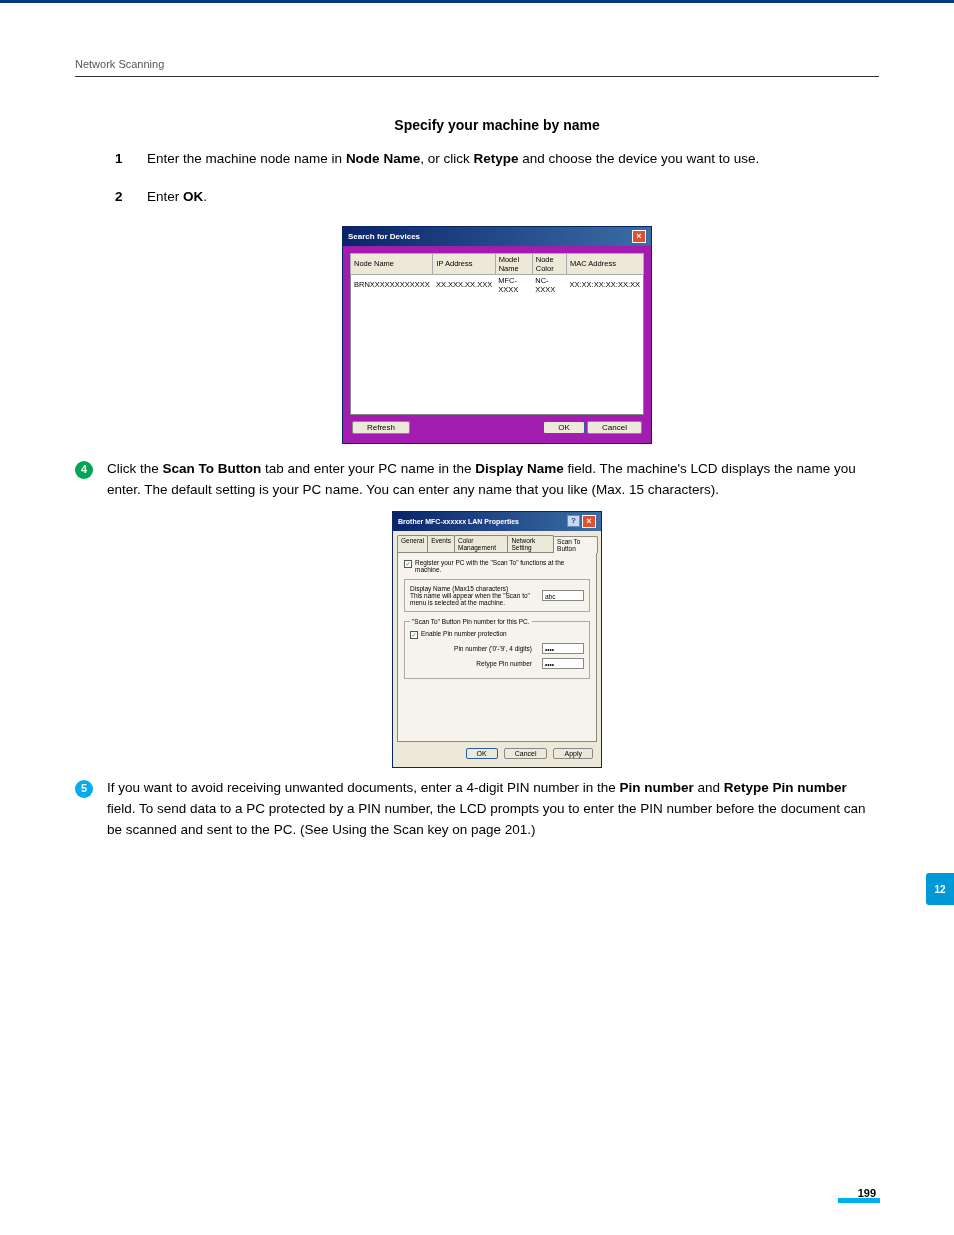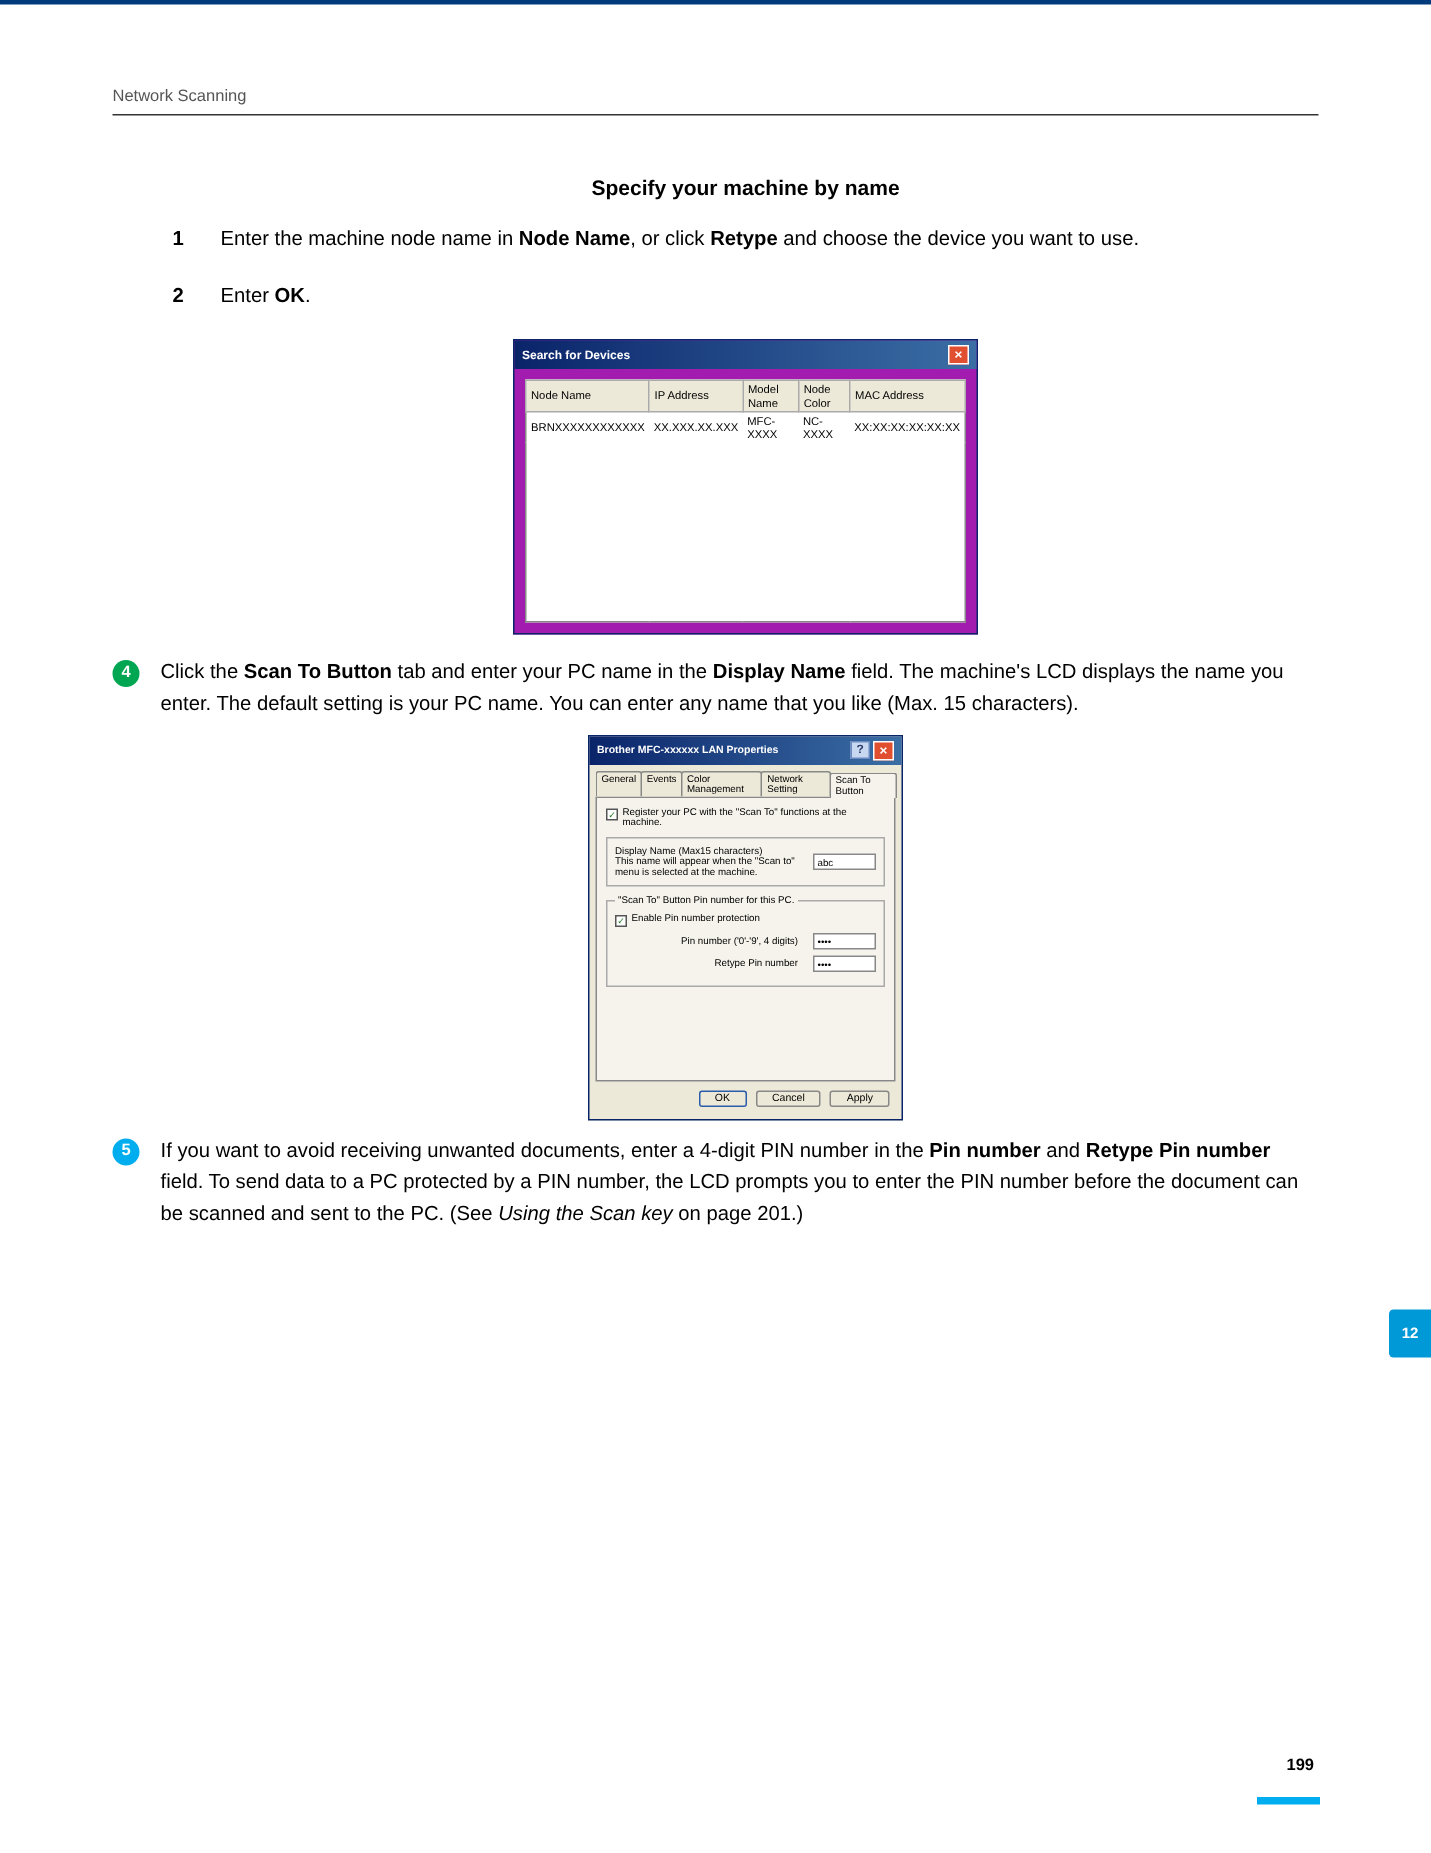--- a/index.html
+++ b/index.html
@@ -52,21 +52,21 @@
     .bullet-badge {
       width: 18px; height: 18px; border-radius: 50%;
       display: inline-flex; align-items: center; justify-content: center;
       font-size: 11px; font-weight: bold; color: #fff;
       flex-shrink: 0; margin-right: 14px; margin-top: 2px;
     }
     .bullet-green { background: #00a651; }
     .bullet-blue { background: #00aeef; }
     .bullet-text { flex: 1; }
     .bold-inline { font-weight: bold; }
-    .italic-inline { font-style: italic; }
+    .italic-inline { }
 
     
     .dialog1 {
       width: 310px;
       margin: 5px auto 15px auto;
       border: 1px solid #0a246a;
       background: #a21caf;
       font-size: 8px;
     }
     .dlg-title {
@@ -152,21 +152,21 @@
       right: 0; top: 870px;
       width: 28px; height: 32px;
       background: #0099d8;
       color: #fff;
       display: flex; align-items: center; justify-content: center;
       font-size: 10px; font-weight: bold;
       border-radius: 3px 0 0 3px;
     }
     .page-num {
       position: absolute;
-      right: 78px; bottom: 52px;
+      right: 78px; bottom: 36px;
       font-size: 11px; font-weight: bold;
     }
     .footer-bar {
       position: absolute;
       right: 74px; bottom: 32px;
       width: 42px; height: 5px;
       background: #00aeef;
     }
   </style>
 </head>
@@ -216,20 +216,27 @@
               <td>XX.XXX.XX.XXX</td>
               <td>MFC-XXXX</td>
               <td>NC-XXXX</td>
               <td>XX:XX:XX:XX:XX:XX</td>
             </tr>
             <tr>
                 <td colspan="5" class="dlg-table-spacer"></td>
               </tr>
           </tbody>
         </table>
+        <div class="dlg-buttons">
+          <button class="dlg-btn">Refresh</button>
+          <div>
+            <button class="dlg-btn ok">OK</button>
+            <button class="dlg-btn">Cancel</button>
+          </div>
+        </div>
       </div>
     </div>
 
     <div class="bullet-item">
       <span class="bullet-badge bullet-green">4</span>
       <span class="bullet-text">
         <span>Click the </span><span class="bold-inline">Scan To Button</span><span> tab and enter your PC name in the </span><span class="bold-inline">Display Name</span><span> field. The machine's LCD displays the name you enter. The default setting is your PC name. You can enter any name that you like (Max. 15 characters).</span>
       </span>
     </div>
 

